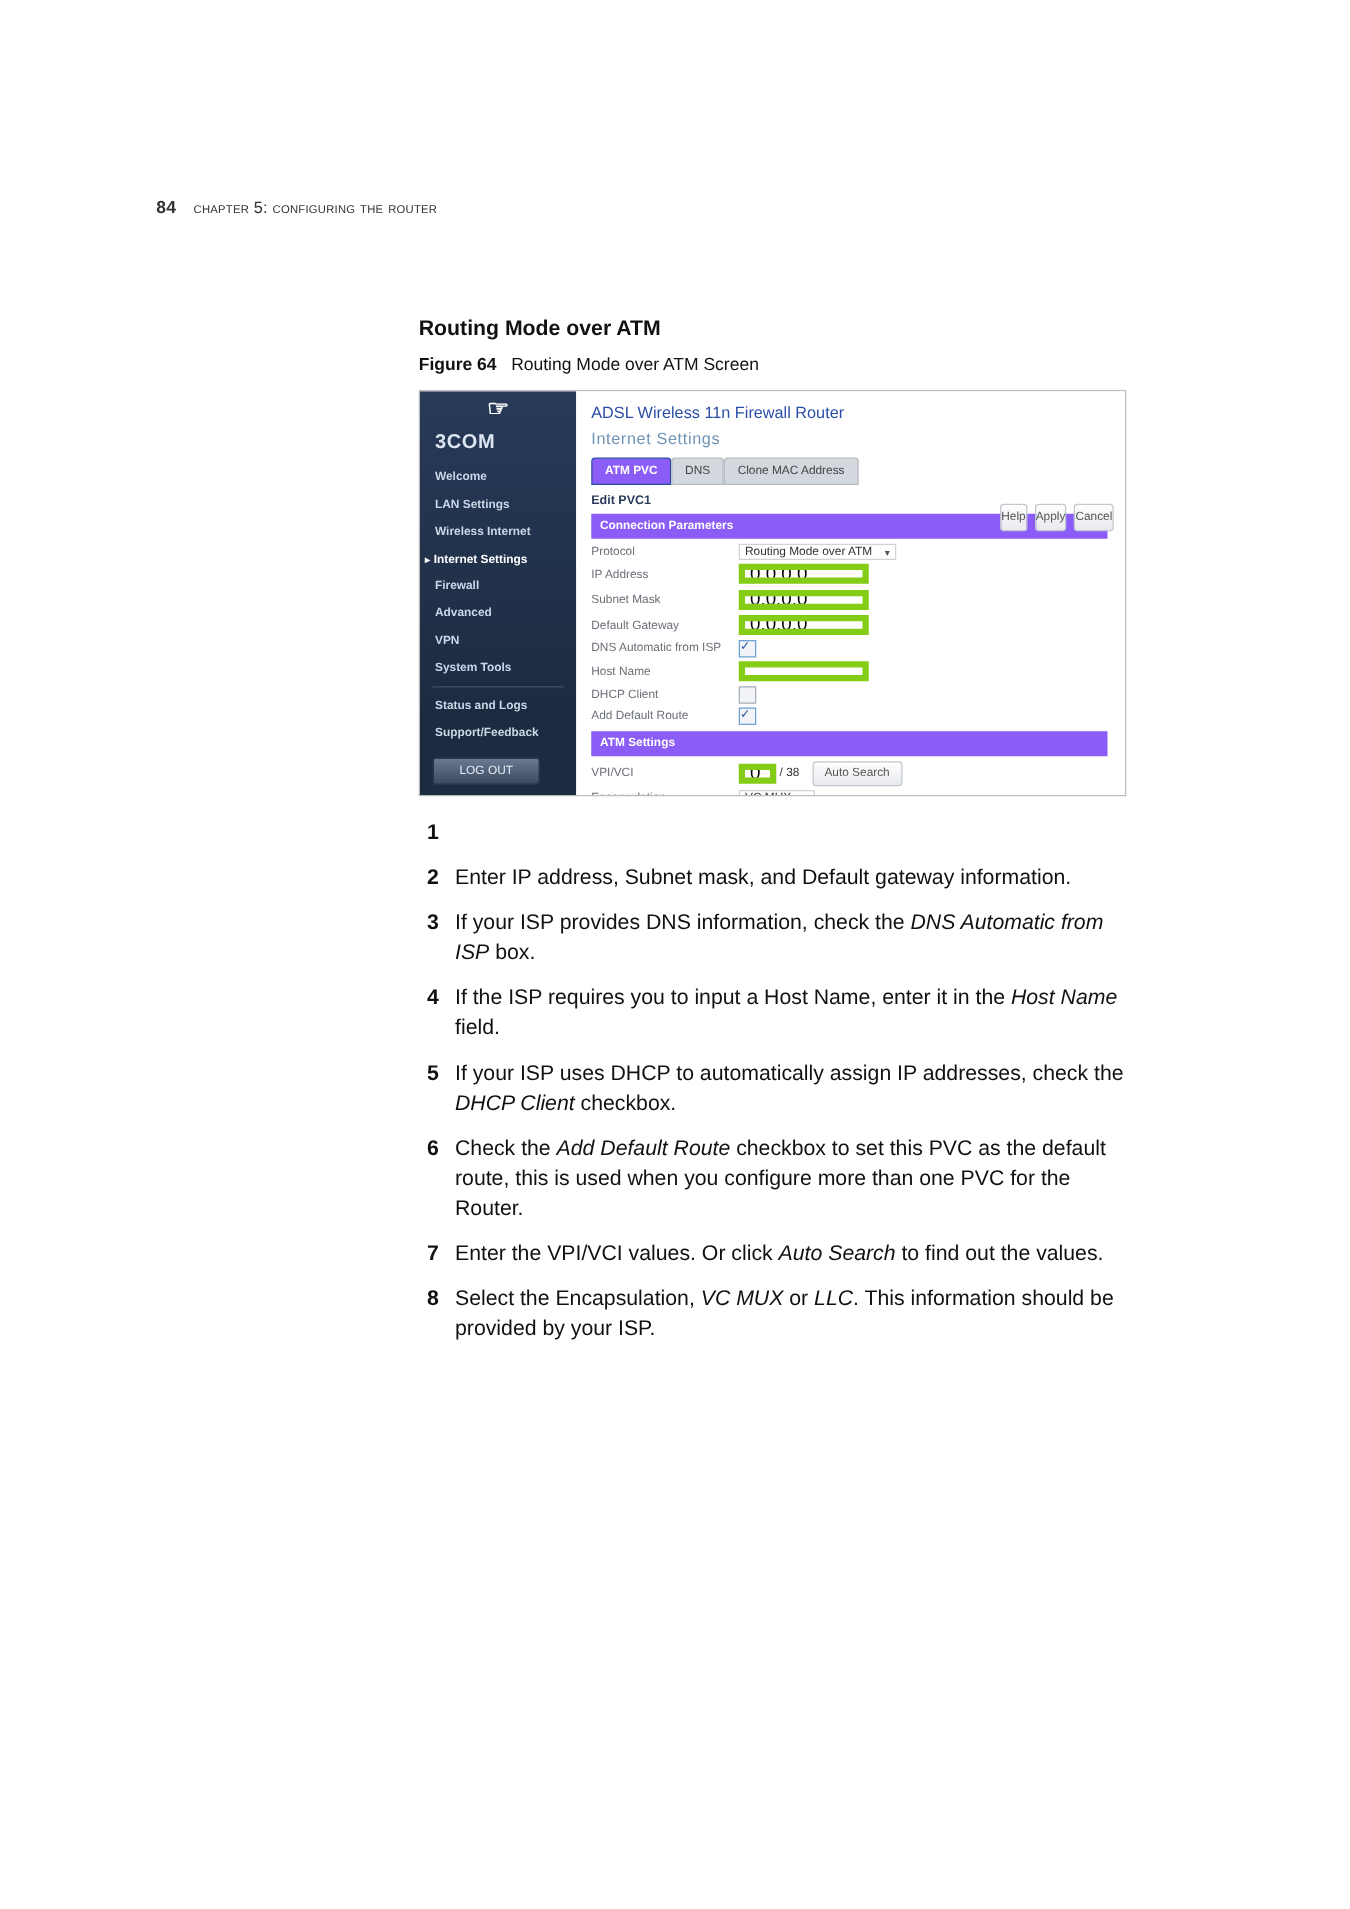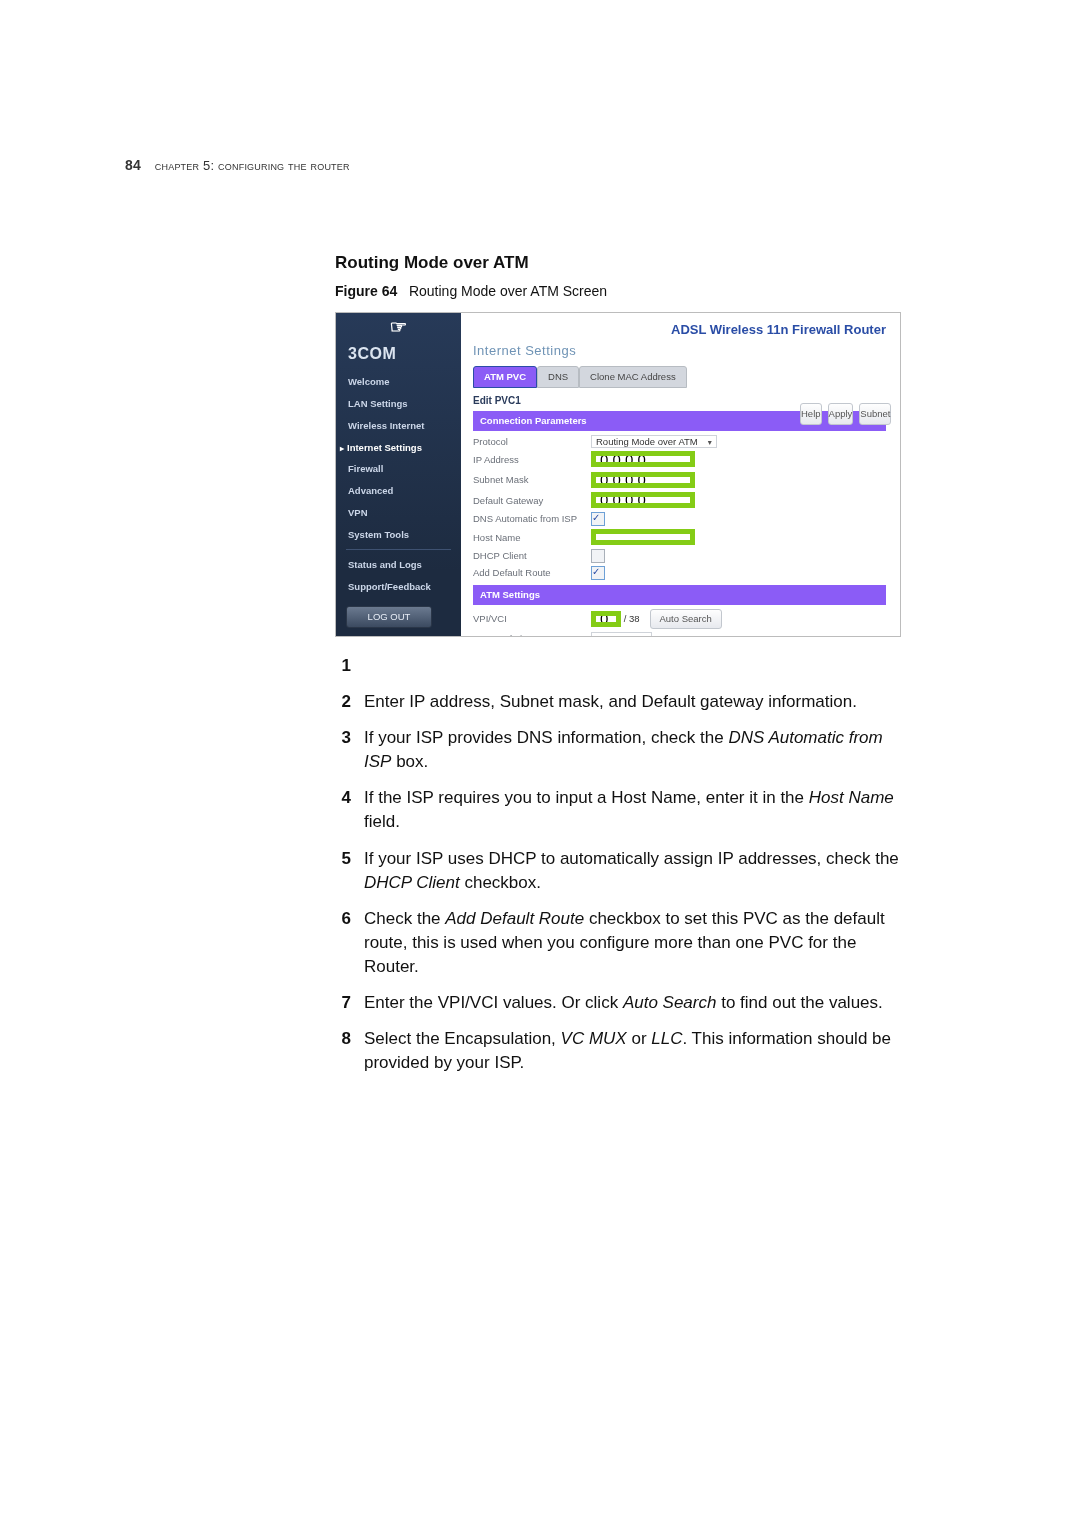--- a/index.html
+++ b/index.html
@@ -131,23 +131,22 @@
     border: 1px solid #2a3648; border-radius: 3px;
     padding: 3px 0; text-align: center; font-size: 9.5px;
     width: 84px;
   }
   
   .rmain {
     flex: 1; background: #fff; position: relative;
     padding: 8px 14px 8px 12px;
   }
   .rmain .prod-title {
-    color: #2a4da6; font-weight: bold; font-size: 13px;
+    color: #2a4da6; font-weight: normal; font-size: 13px;
     margin-bottom: 2px;
-    text-align: right;
   }
   .rmain .sub-title {
     color: #6f93b5; font-size: 13px; letter-spacing: .5px;
     margin-bottom: 6px;
   }
   .tabs { display: flex; gap: 0; margin-bottom: 6px; }
   .tab {
     padding: 3px 10px; font-size: 9.5px;
     border-radius: 3px 3px 0 0;
     border: 1px solid #b7bcc2;
@@ -327,21 +326,21 @@
           <div class="form-row">
             <span class="lbl">Encapsulation</span>
             <span class="sel-wrap">
               <span class="sel" style="width:64px;">VC MUX</span>
             </span>
           </div>
 
           <div class="right-btns">
             <div class="r-btn">Help</div>
             <div class="r-btn">Apply</div>
-            <div class="r-btn">Subnet</div>
+            <div class="r-btn">Cancel</div>
           </div>
         </div>
       </div>
     </div>
 
     <div class="numlist">
       <div class="numitem">
         <span class="n">1</span>
       </div>
       <div class="numitem">

